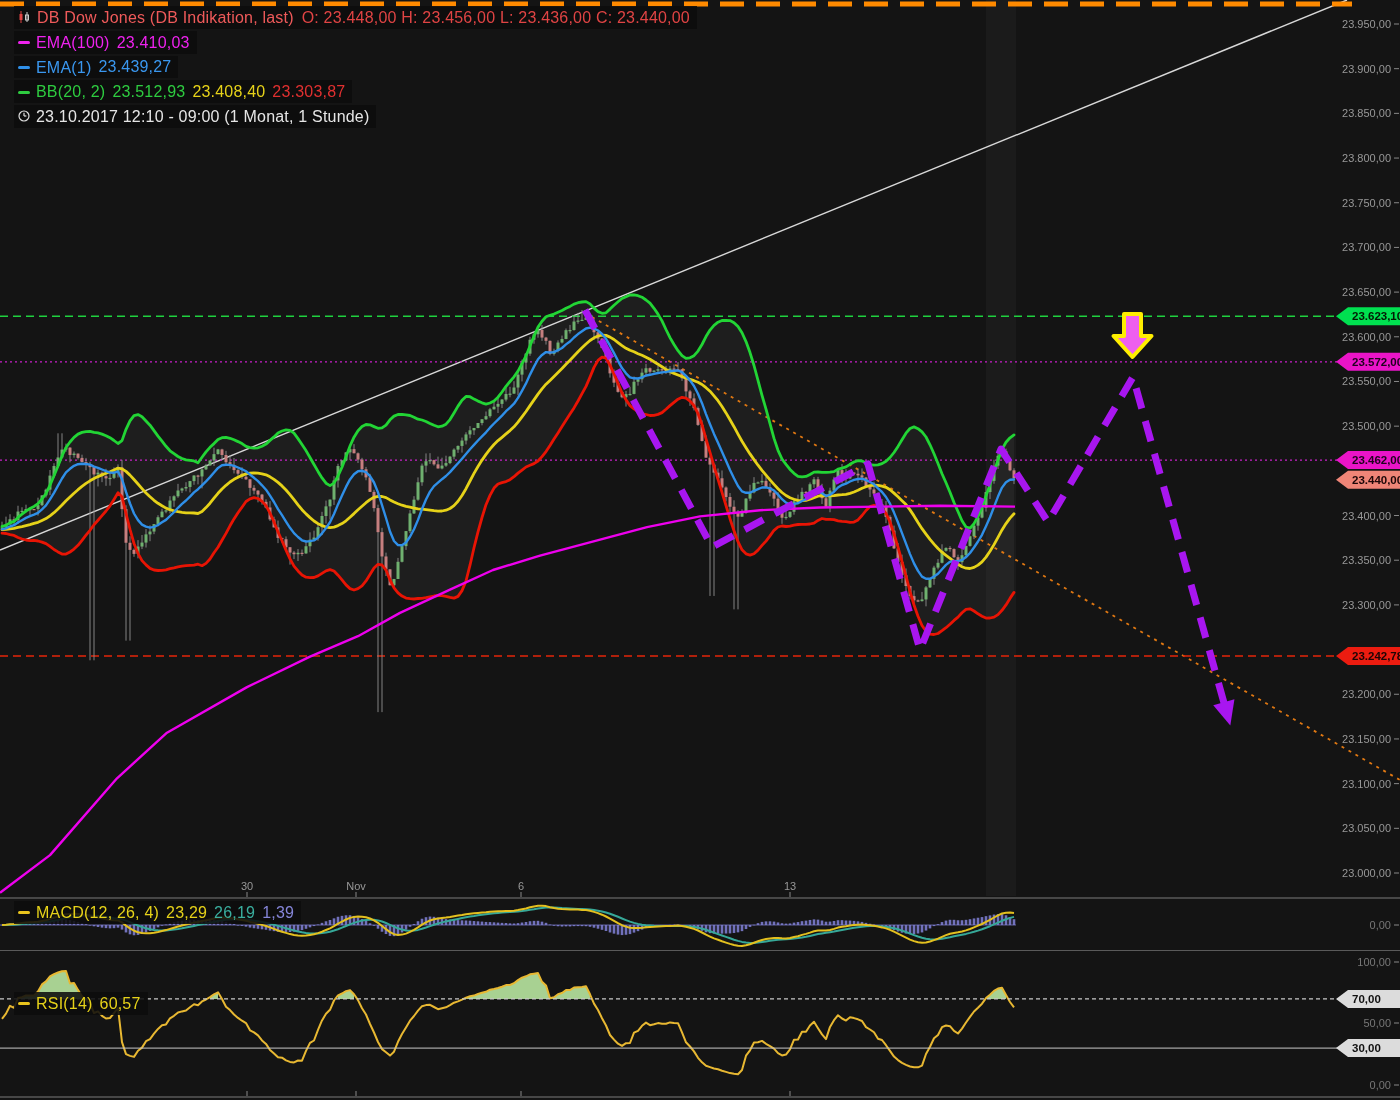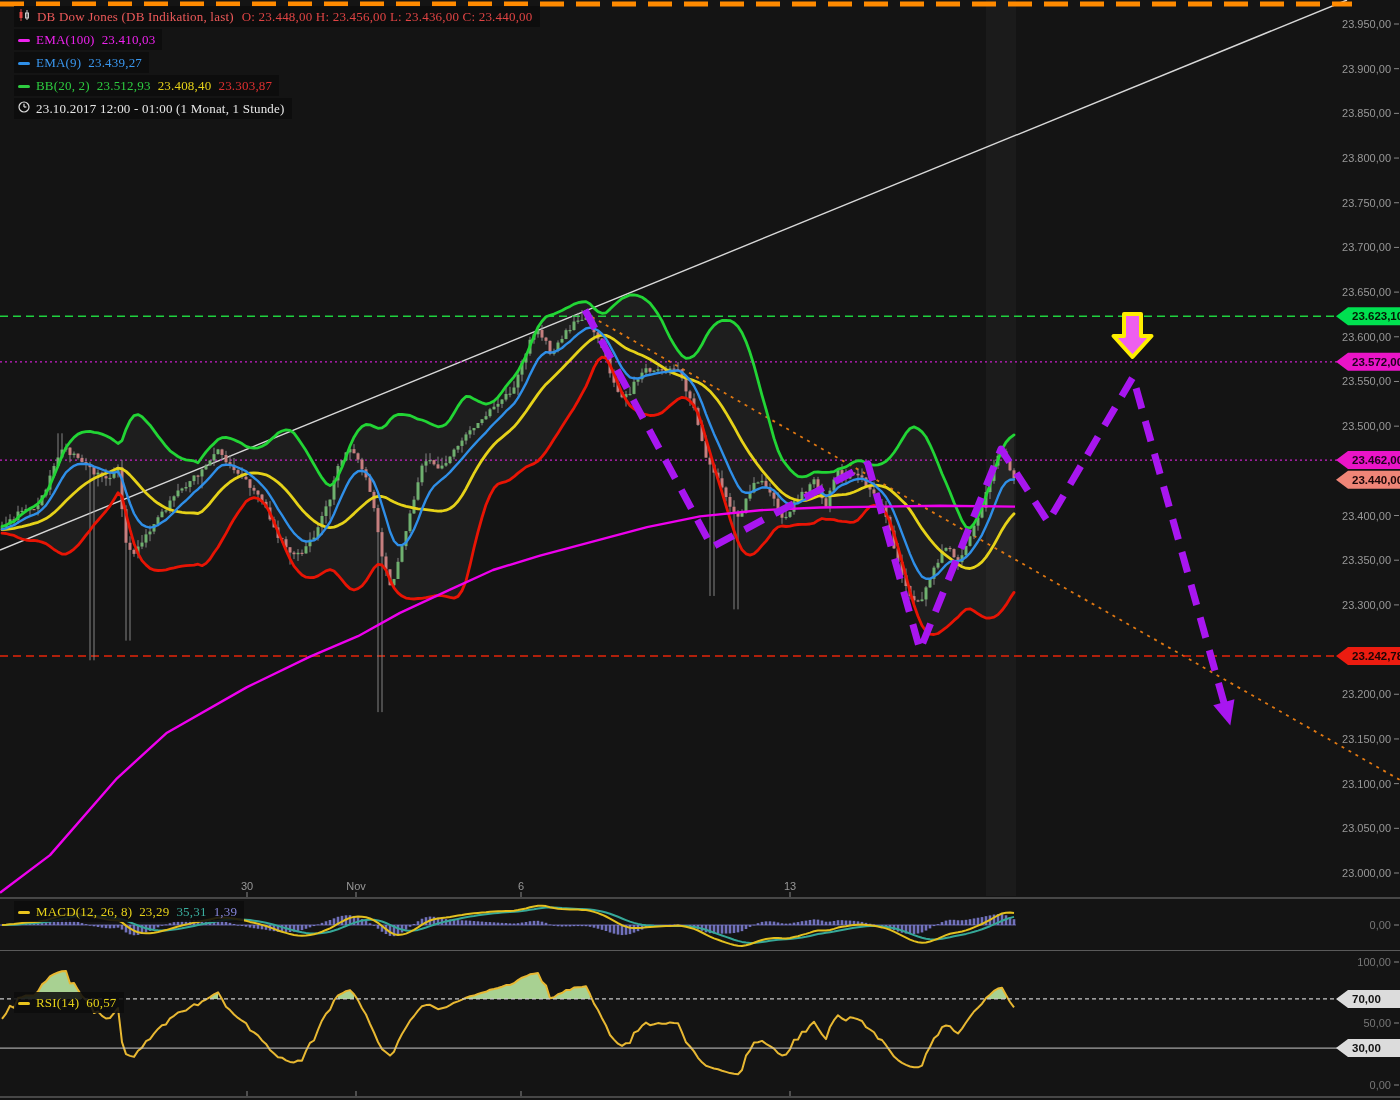--- a/index.html
+++ b/index.html
@@ -1,21 +1,21 @@
 <!DOCTYPE html>
 <html><head>
 <meta charset="utf-8">
 <style>
   html,body{margin:0;padding:0;background:#0e0e0e;}
   #app{position:relative;width:1400px;height:1100px;background:#141414;overflow:hidden;
        font-family:"Liberation Sans",sans-serif;}
   #chart{position:absolute;left:0;top:0;}
   .legend{position:absolute;left:14px;top:6px;z-index:5;}
   .lrow{display:table;margin-bottom:2px;background:rgba(13,13,13,0.88);padding:2px 7px 2px 4px;
-        font-size:13px;white-space:nowrap;letter-spacing:.2px;font-family:Liberation Serif, serif;}
+        font-size:16px;white-space:nowrap;letter-spacing:.2px;}
   .lrow span{vertical-align:middle;}
   .dash{display:inline-block;width:12px;height:3px;border-radius:2px;margin-right:6px;vertical-align:middle;}
   .d-mag{background:#ee22ee;} .d-blu{background:#2f8fe8;} .d-grn{background:#2ecc40;} .d-yel{background:#e8c31d;}
   .c-sym{color:#ef5a5a;} .c-ohlc{color:#e04444;margin-left:8px;}
   .c-mag{color:#ee22ee;} .c-blu{color:#3a97ef;} .c-grn{color:#2ecc40;}
   .c-yel{color:#e6d219;} .c-red{color:#e03030;} .c-wht{color:#e6e6e6;}
   .c-teal{color:#3aaf9f;} .c-peri{color:#8585d8;}
   .val{margin-left:7px;}
   .icon{display:inline-block;margin-right:6px;vertical-align:middle;}
   #legend-macd{top:901px;} #legend-rsi{top:992px;}
@@ -940,46 +940,46 @@
       <span class="c-sym">DB Dow Jones (DB Indikation, last)</span>
       <span class="c-ohlc">O: 23.448,00  H: 23.456,00  L: 23.436,00  C: 23.440,00</span>
     </div>
     <div class="lrow">
       <span class="dash d-mag"></span>
       <span class="c-mag">EMA(100)</span>
       <span class="c-mag val">23.410,03</span>
     </div>
     <div class="lrow">
       <span class="dash d-blu"></span>
-      <span class="c-blu">EMA(9)</span>
+      <span class="c-blu">EMA(1)</span>
       <span class="c-blu val">23.439,27</span>
     </div>
     <div class="lrow">
       <span class="dash d-grn"></span>
       <span class="c-grn">BB(20, 2)</span>
       <span class="c-grn val">23.512,93</span>
       <span class="c-yel val">23.408,40</span>
       <span class="c-red val">23.303,87</span>
     </div>
     <div class="lrow">
       <span class="icon"><svg width="12" height="12">
         <circle cx="6" cy="6" r="5" fill="none" stroke="#dddddd" stroke-width="1.2"></circle>
         <line x1="6" y1="6" x2="6" y2="2.8" stroke="#dddddd" stroke-width="1.2"></line>
         <line x1="6" y1="6" x2="8.4" y2="6" stroke="#dddddd" stroke-width="1.2"></line>
       </svg></span>
-      <span class="c-wht">23.10.2017 12:00 - 01:00   (1 Monat, 1 Stunde)</span>
+      <span class="c-wht">23.10.2017 12:10 - 09:00   (1 Monat, 1 Stunde)</span>
     </div>
   </div>
 
   <div class="legend" id="legend-macd">
     <div class="lrow">
       <span class="dash d-yel"></span>
-      <span class="c-yel">MACD(12, 26, 8)</span>
+      <span class="c-yel">MACD(12, 26, 4)</span>
       <span class="c-yel val">23,29</span>
-      <span class="c-teal val">35,31</span>
+      <span class="c-teal val">26,19</span>
       <span class="c-peri val">1,39</span>
     </div>
   </div>
 
   <div class="legend" id="legend-rsi">
     <div class="lrow">
       <span class="dash d-yel"></span>
       <span class="c-yel">RSI(14)</span>
       <span class="c-yel val">60,57</span>
     </div>

